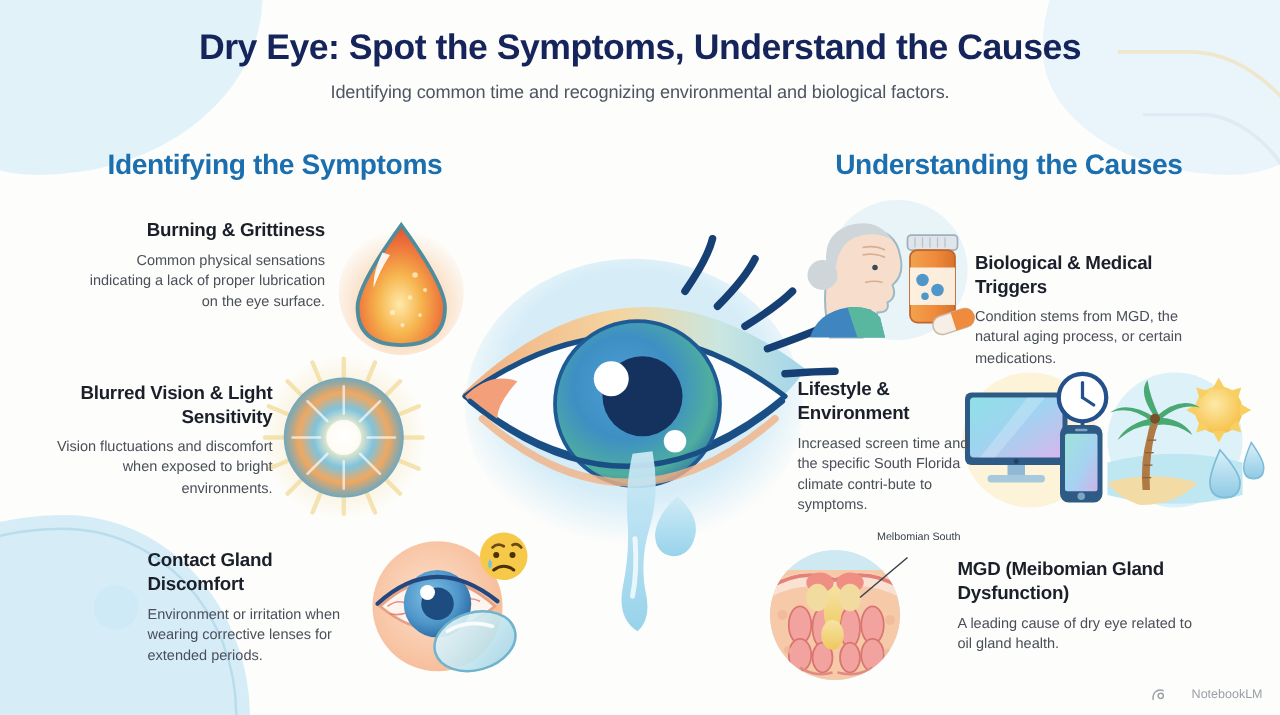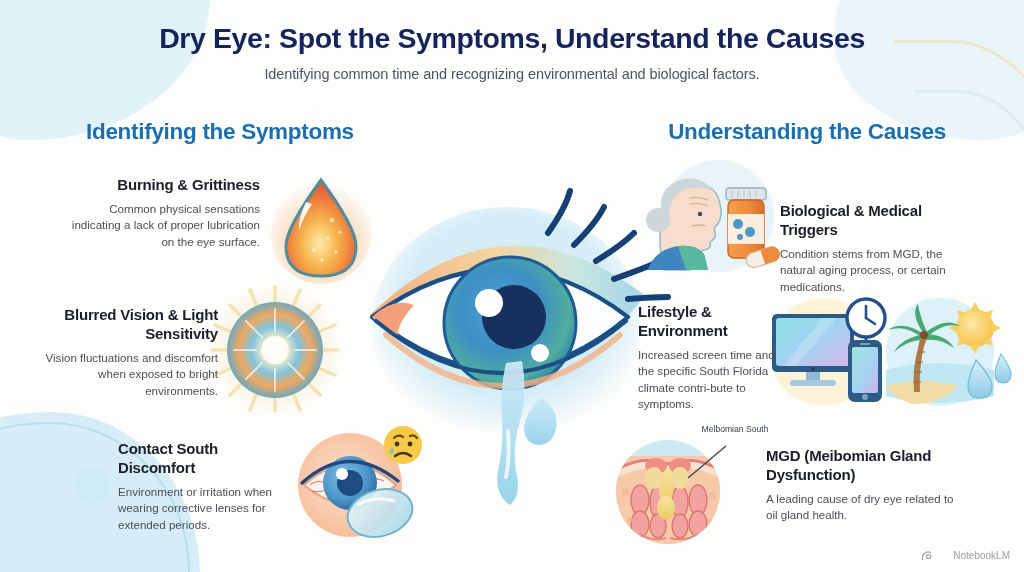--- a/index.html
+++ b/index.html
@@ -384,21 +384,21 @@
       <path d="M106 15 Q 110 11 115 14" fill="none" stroke="#6b4b12" stroke-width="2.2" stroke-linecap="round"></path>
       <path d="M122 13 Q 126 11 129 15" fill="none" stroke="#6b4b12" stroke-width="2.2" stroke-linecap="round"></path>
       <circle cx="109" cy="21" r="2.4" fill="#4a3208"></circle>
       <circle cx="122" cy="21" r="2.4" fill="#4a3208"></circle>
       <path d="M107 33 Q 115 27 123 33" fill="none" stroke="#4a3208" stroke-width="2.4" stroke-linecap="round"></path>
       <path d="M104 24 Q 101 29 104 32 Q 107 29 104 24 Z" fill="#6fc2e8"></path>
     </svg>
   </div>
 
   <div class="item align-left" id="item-contact">
-    <h3>Contact South Discomfort</h3>
+    <h3>Contact Gland Discomfort</h3>
     <p>Environment or irritation when wearing corrective lenses for extended periods.</p>
   </div>
 
   <div class="illu" id="illu-aging">
     <svg viewBox="0 0 158 118" width="158" height="118">
       <defs>
         <linearGradient id="bottleGrad" x1="0" y1="0" x2="1" y2="0">
           <stop offset="0%" stop-color="#f2a24e"></stop>
           <stop offset="55%" stop-color="#ef8b3c"></stop>
           <stop offset="100%" stop-color="#d9722c"></stop>

